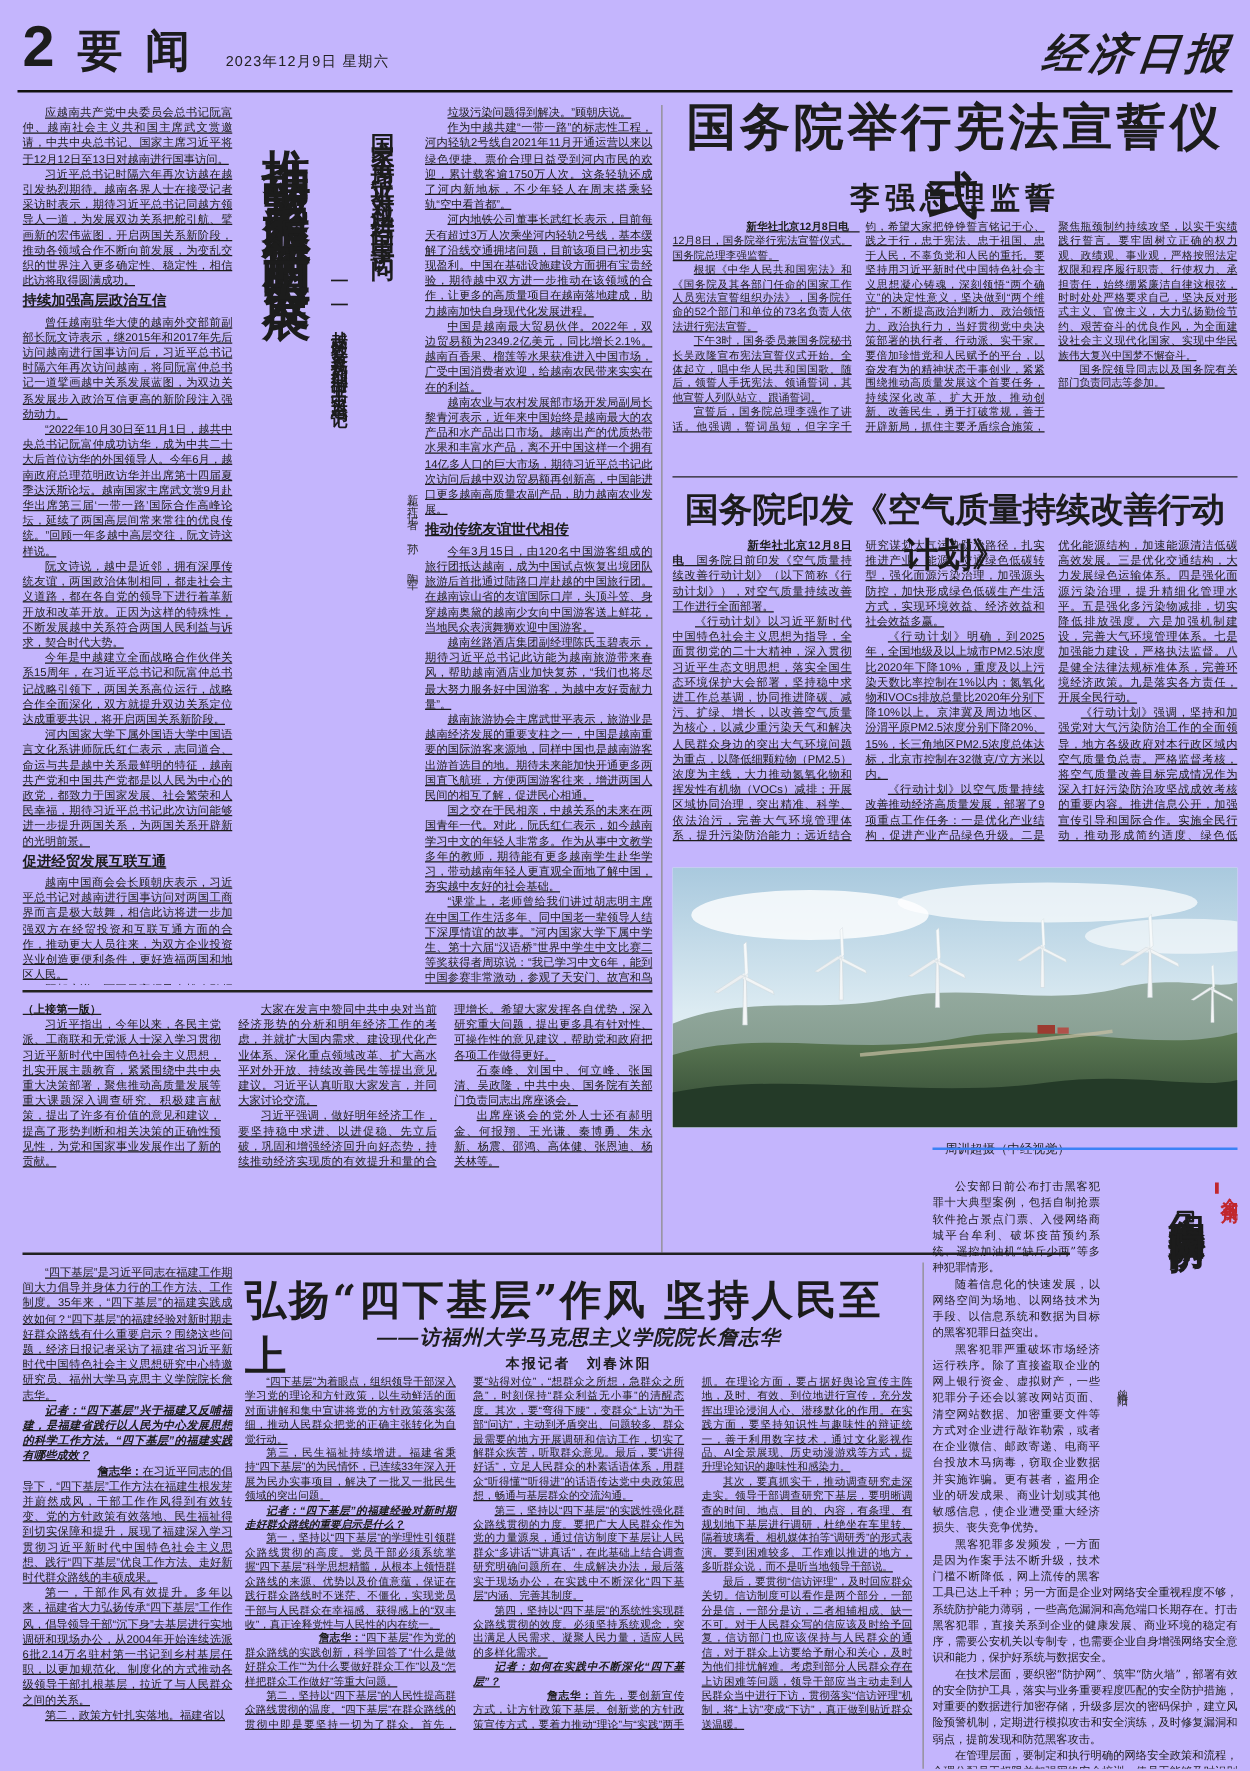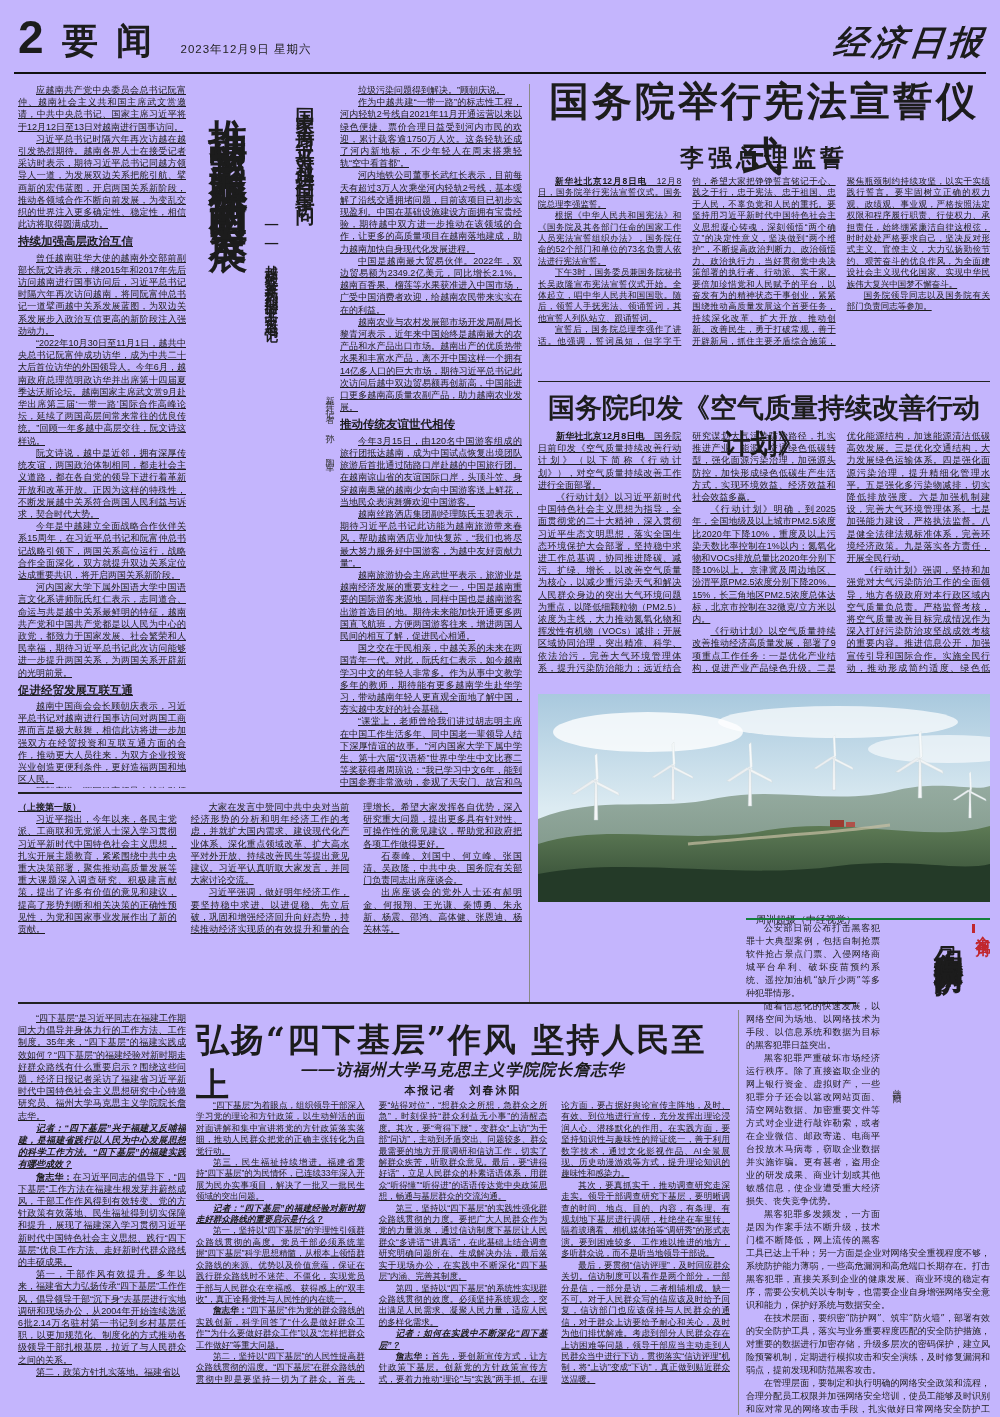--- a/index.html
+++ b/index.html
@@ -11,21 +11,21 @@
   .dateline{display:inline-block;vertical-align:bottom;font-size:11.5px;color:#222;margin-left:6px;margin-bottom:3px;letter-spacing:1px;}
   .masthead{position:absolute;right:0;top:6px;font-family:"DejaVu Serif",serif;font-style:italic;font-weight:700;font-size:34px;letter-spacing:4px;transform:skewX(-6deg);}
   .rule-top{position:absolute;left:14px;top:72px;width:972px;height:2px;background:#111;}
   
   .col{position:absolute;text-align:justify;overflow:hidden;text-decoration:underline;}
   .col p{margin:0;text-indent:2em;}
   .body9{font-size:9px;line-height:12.2px;}
   .body85{font-size:8.5px;line-height:11.4px;}
   .subhead{text-align:left;font-weight:900;font-size:11.5px;margin:5px 0 4px;text-indent:0 !important;}
   .q-line{font-weight:700;font-style:italic;}
-  b.lead{font-weight:900;}
+  b.lead{font-weight:900;margin-left:42px;}
   
   .vhl{position:absolute;left:192px;top:88px;width:146px;height:700px;display:flex;flex-direction:row;}
   .vtext{writing-mode:vertical-rl;text-orientation:upright;}
   .vhl-big{font-size:39px;font-weight:900;letter-spacing:9px;line-height:1.0;width:56px;}
   .vhl-dash{font-size:13.5px;font-weight:700;letter-spacing:4px;padding-top:128px;width:30px;margin-left:2px;}
   .vhl-kicker{font-size:19px;font-weight:900;letter-spacing:7px;padding-top:4px;width:36px;margin-left:2px;}
   .vhl-byline{font-size:9px;letter-spacing:5px;padding-top:300px;width:16px;margin-left:2px;color:#333;}
   
   .vdiv{position:absolute;width:1px;background:#8a8a86;}
   .hline{position:absolute;background:#222;}
@@ -35,21 +35,21 @@
   
   .photo{position:absolute;left:538px;top:694px;width:452px;height:208px;overflow:hidden;background:#cfe3ee;}
   .caption{position:absolute;left:538px;top:912px;width:318px;height:86px;font-family:"DejaVu Serif",serif;font-size:10px;line-height:15px;text-align:justify;overflow:hidden;}
   .caption .credit{text-align:right;text-indent:0;}
   .caption p{margin:0;text-indent:2em;}
   
   .sx-title{position:absolute;left:196px;top:1018px;width:534px;text-align:left;font-family:"DejaVu Serif",serif;font-weight:900;font-size:33px;letter-spacing:2px;}
   .sx-sub{position:absolute;left:196px;top:1060px;width:534px;text-align:center;font-weight:700;font-style:italic;font-size:16px;letter-spacing:1px;}
   .sx-byline{position:absolute;left:196px;top:1083px;width:534px;text-align:center;font-weight:700;font-size:11px;letter-spacing:2px;}
   
-  .jsj{position:absolute;left:746px;top:918px;width:244px;height:497px;border-top:2px solid #15803d;padding-top:2px;box-sizing:border-box;font-family:"DejaVu Serif",serif;font-size:9px;line-height:13px;text-align:justify;overflow:hidden;}
+  .jsj{position:absolute;left:746px;top:918px;width:244px;height:497px;border-top:2px solid #3b82f6;padding-top:24px;box-sizing:border-box;font-family:"DejaVu Serif",serif;font-size:9px;line-height:13px;text-align:justify;overflow:hidden;}
   .jsj p{margin:0;text-indent:2em;}
   .jsj-float{float:right;position:relative;width:104px;height:316px;margin-left:6px;}
   .jsj-label{position:absolute;right:0;top:2px;writing-mode:vertical-rl;text-orientation:upright;color:#c1272d;font-weight:900;font-size:15px;letter-spacing:3px;border-left:3px solid #c1272d;padding-left:2px;font-family:"Liberation Sans",sans-serif;}
   .jsj-title{position:absolute;right:26px;top:4px;writing-mode:vertical-rl;text-orientation:upright;font-weight:900;font-size:29px;line-height:1.05;letter-spacing:2px;font-family:"Liberation Sans",sans-serif;}
   .jsj-byline{position:absolute;left:4px;top:160px;writing-mode:vertical-rl;text-orientation:upright;font-size:9px;letter-spacing:3px;color:#333;}
 </style>
 </head>
 <body>
 
 <div class="page">

